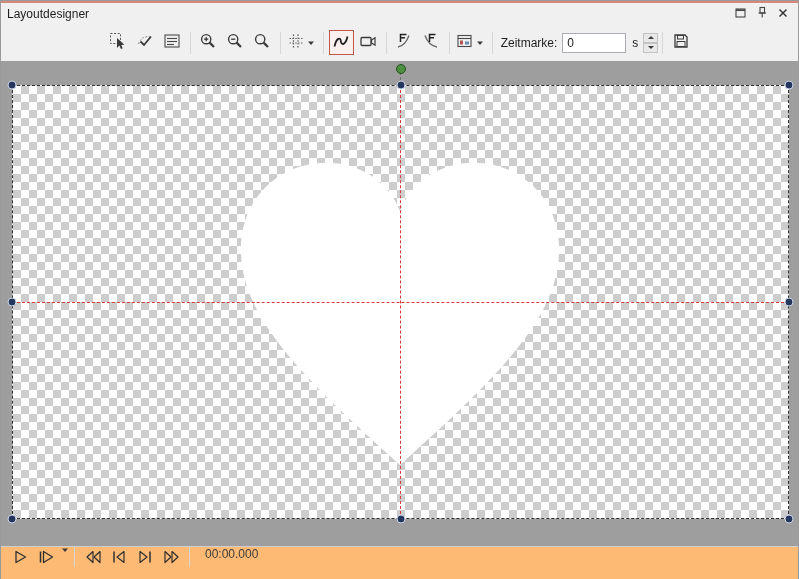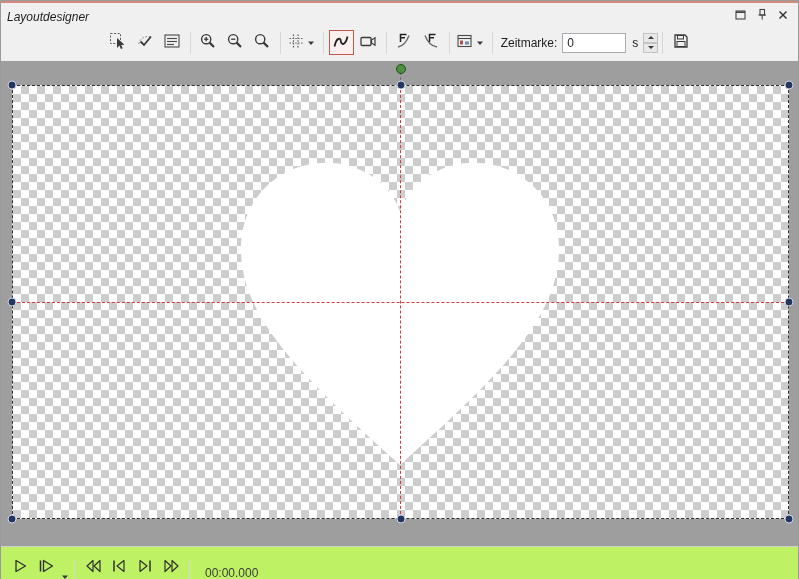--- a/index.html
+++ b/index.html
@@ -7,22 +7,22 @@
     width: 799px; height: 579px;
     font-family: "Liberation Sans", sans-serif;
     background: #f0f0f0; overflow: hidden;
   }
   .window {
     width: 799px; height: 579px; position: relative;
     background: #f0f0f0; border: 1px solid #9a9a9a;
   }
   .accent { height: 2px; background: #d38a7c; }
   .titlebar {
-    height: 21px; display: flex; align-items: flex-end;
-    padding: 0 6px; background: #f0f0f0; font-style: italic;
+    height: 21px; display: flex; align-items: center;
+    padding: 0 6px; background: #f0f0f0;
   }
   .titlebar .title { flex: 1; font-size: 12px; color: #1d1d1d; }
   .win-btn {
     width: 19px; height: 17px; display: flex; align-items: center;
     justify-content: center; margin-left: 2px; cursor: default;
   }
 
   .toolbar {
     height: 37px; display: flex; align-items: center;
     padding: 0 5px; background: #f0f0f0; justify-content: center;
@@ -78,22 +78,22 @@
     position: absolute; left: 399px; top: 11px; height: 13px; width: 0;
     border-left: 1px dashed #6f6f6f;
   }
   .rot-handle {
     position: absolute; left: 400px; top: 8px; width: 10px; height: 10px;
     border-radius: 50%; background: #4c8f3f; border: 1px solid #244f1d;
     transform: translate(-50%, -50%);
   }
 
   .playbar {
-    height: 34px; border-top: 1px solid #cfcfcf; background: #bef264;
-    display: flex; align-items: flex-end; padding: 0 6px;
+    height: 34px; border-top: 1px solid #cfcfcf; background: #fdba74;
+    display: flex; align-items: flex-start; padding: 0 6px;
   }
   .pb-btn {
     width: 24px; height: 24px; display: flex; align-items: center;
     justify-content: center; margin: 0 1px;
   }
   .pb-sep { width: 1px; height: 20px; background: #d6d6d6; margin: 0 5px; }
   .pb-time { font-size: 12px; color: #3c3c3c; margin-left: 10px; }
 </style>
 </head>
 <body>

